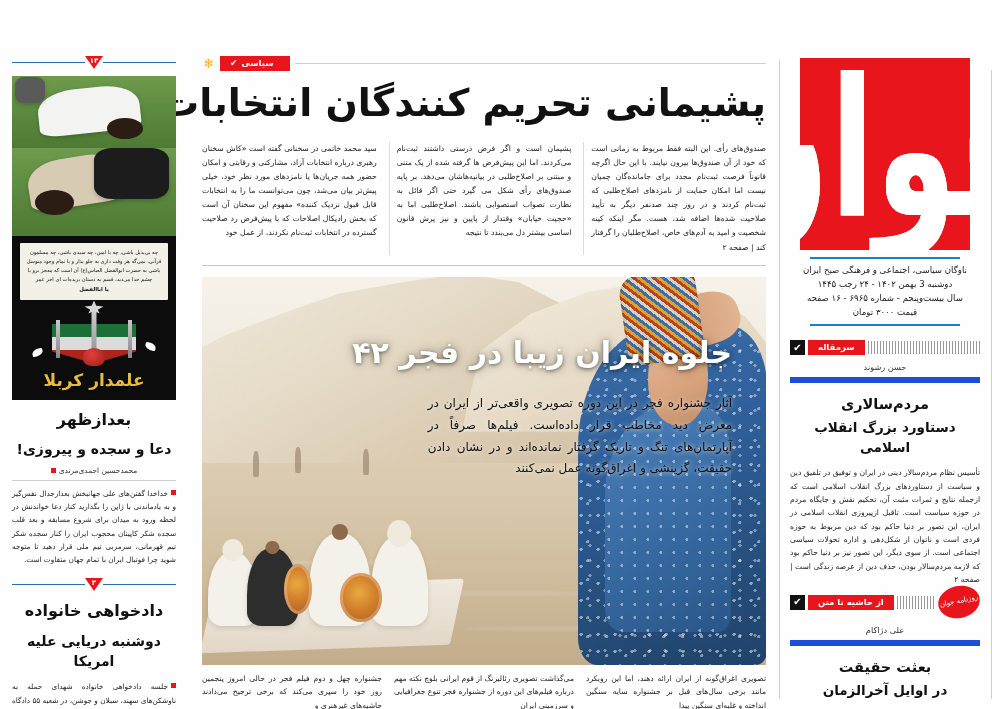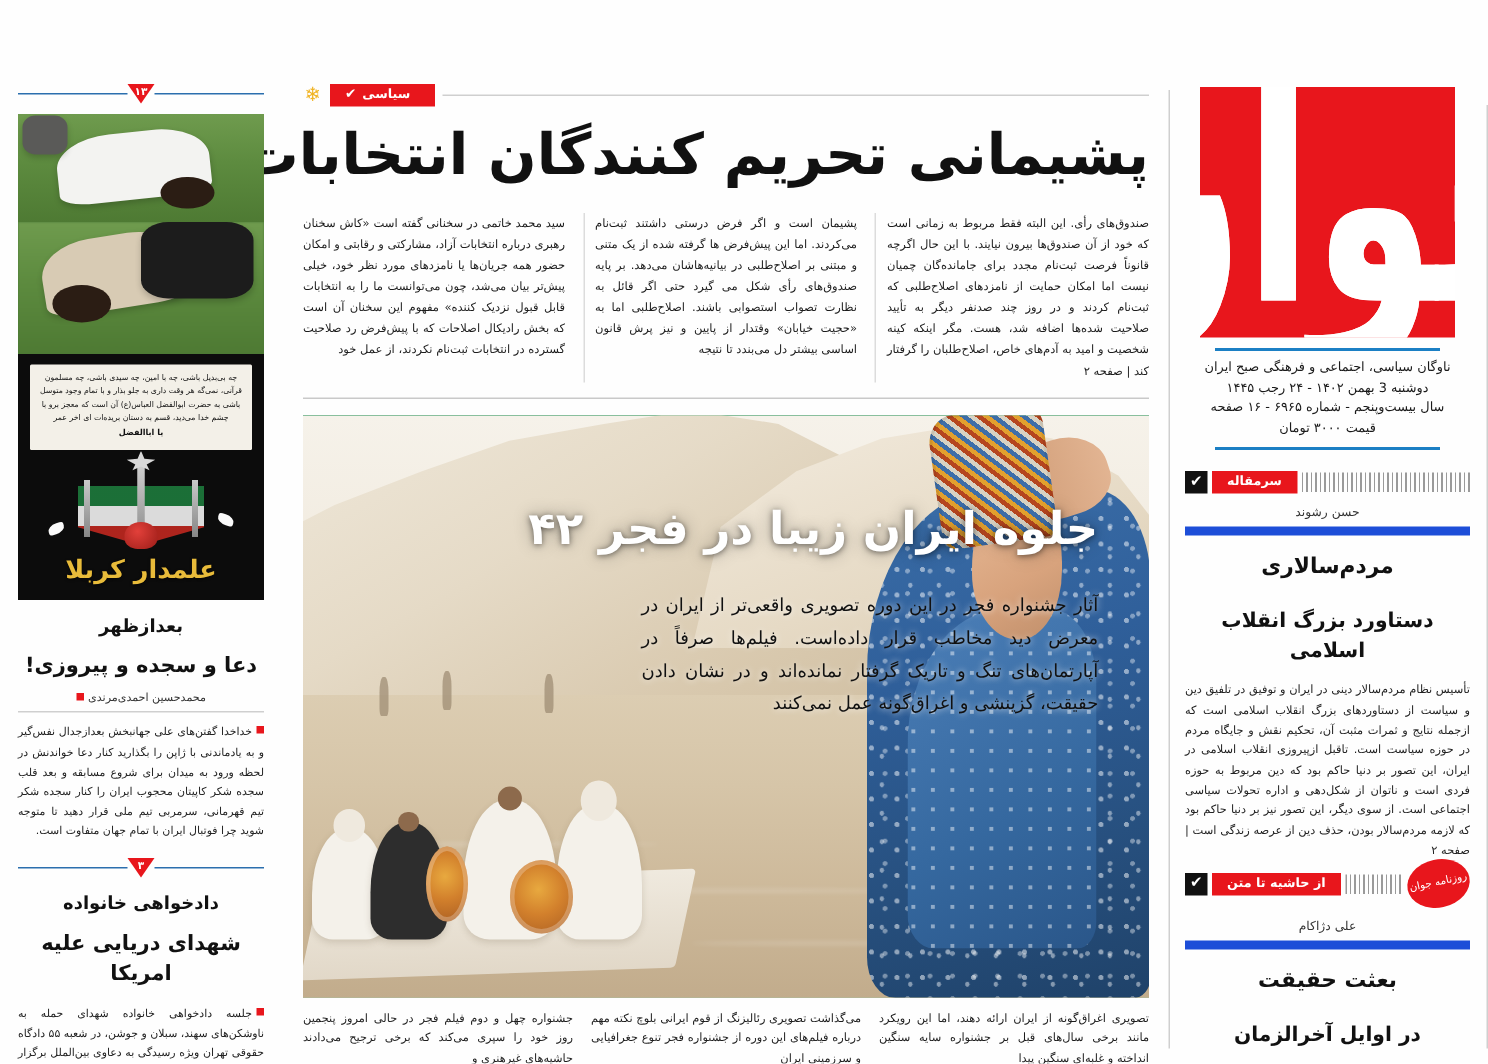--- a/index.html
+++ b/index.html
@@ -104,21 +104,21 @@
     border-bottom: 6px solid #1d4ed8;
   }
   .op-title {
     text-align: center;
     font-size: 14.5px;
     font-weight: bold;
     color: #111;
     line-height: 1.45;
     margin: 6px 0 2px 0;
   }
-  .op-title.sub { font-size: 13.5px; margin-top: 14px; }
+  .op-title.sub { font-size: 13.5px; margin-top: 1px; }
   .op-body {
     font-size: 7.6px;
     line-height: 1.76;
     text-align: justify;
     color: #222;
     margin-top: 7px;
     direction: rtl;
   }
   .stamp {
     width: 42px; height: 32px;
@@ -197,21 +197,21 @@
   }
   .lead-col.divider { border-left: 1px solid #dcdcdc; padding-left: 7px; }
 
   
   .photo-block {
     position: relative;
     margin-top: 11px;
     width: 100%;
     height: 388px;
     overflow: hidden;
-    background: #15803d;
+    background: #8b5cf6;
   }
   .sky {
     position: absolute; inset: 0;
     background:
       linear-gradient(to bottom, #f6f2ea 0%, #f2ece1 22%, #e9dfcd 42%, #dccdb4 62%, #cbb99c 100%);
   }
   .cliff {
     position: absolute;
     left: -4%; top: -2%;
     width: 86%; height: 58%;
@@ -490,21 +490,21 @@
   }
   .k-rose {
     position: absolute;
     bottom: 24px; left: 50%; transform: translateX(-50%);
     width: 22px; height: 18px;
     background: radial-gradient(circle at 40% 35%, #e2403a, #9c1d18);
     border-radius: 50% 50% 40% 40%;
   }
   .ls-title {
     text-align: center;
-    font-size: 12px;
+    font-size: 16px;
     font-weight: bold;
     color: #111;
     line-height: 1.42;
     margin-top: 9px;
   }
   .ls-title.sub { font-size: 14px; }
   .ls-byline {
     text-align: center;
     font-size: 7.4px;
     color: #333;
@@ -687,19 +687,19 @@
 
     <div class="pagemark" style="margin-top:12px;">
       <span class="pm-line"></span>
       <span class="pm-tri">
         <span class="pm-num">۳</span>
       </span>
       <span class="pm-line"></span>
     </div>
 
     <div class="ls-title">دادخواهی خانواده</div>
-    <div class="ls-title sub">شهدای دریایی علیه امریکا</div>
+    <div class="ls-title sub">دوشنبه دریایی علیه امریکا</div>
     <div class="ls-body" style="margin-top:9px;">
       <span class="sq-red"></span><span>جلسه دادخواهی خانواده شهدای حمله به ناوشکن‌های سهند، سبلان و جوشن، در شعبه ۵۵ دادگاه حقوقی تهران ویژه رسیدگی به دعاوی بین‌الملل برگزار شد. گفتنی است در این جلسه خانواده شهدا به بیان خاطرات خود از حمله ناوگان امریکا به شناورهای ایرانی پرداختند.</span>
     </div>
   </div>
 
 </div>
 
 </body></html>

